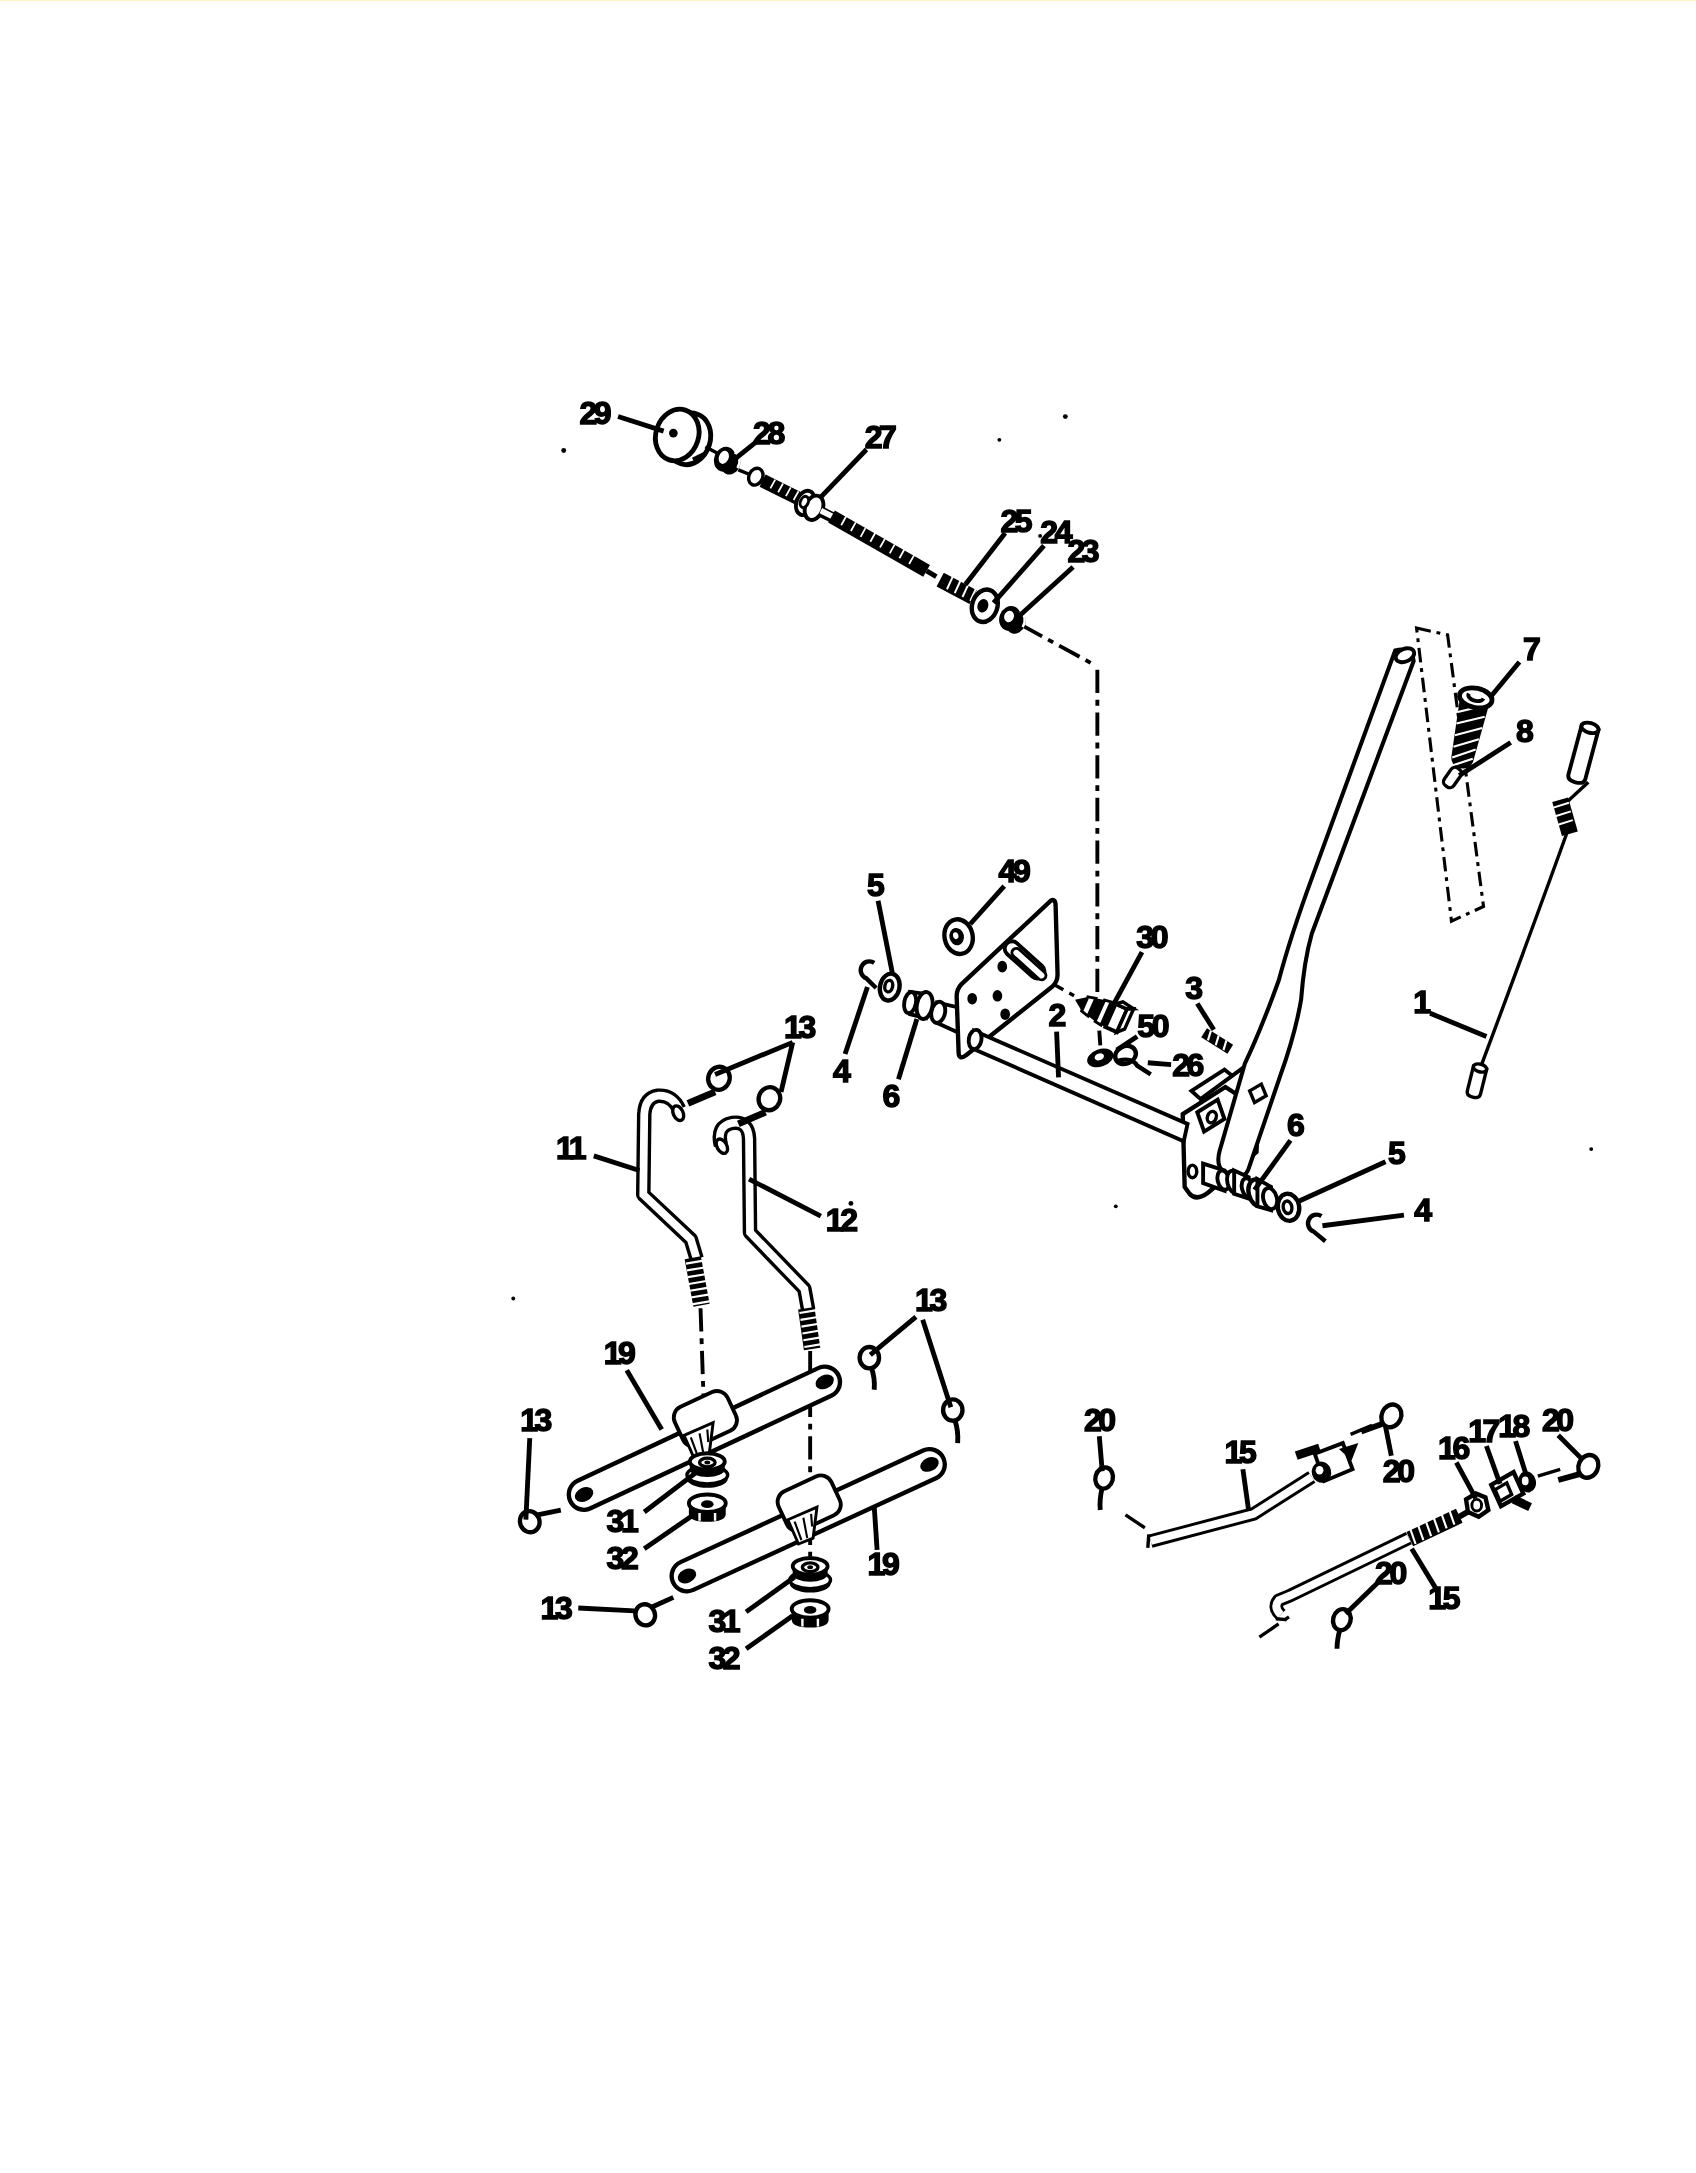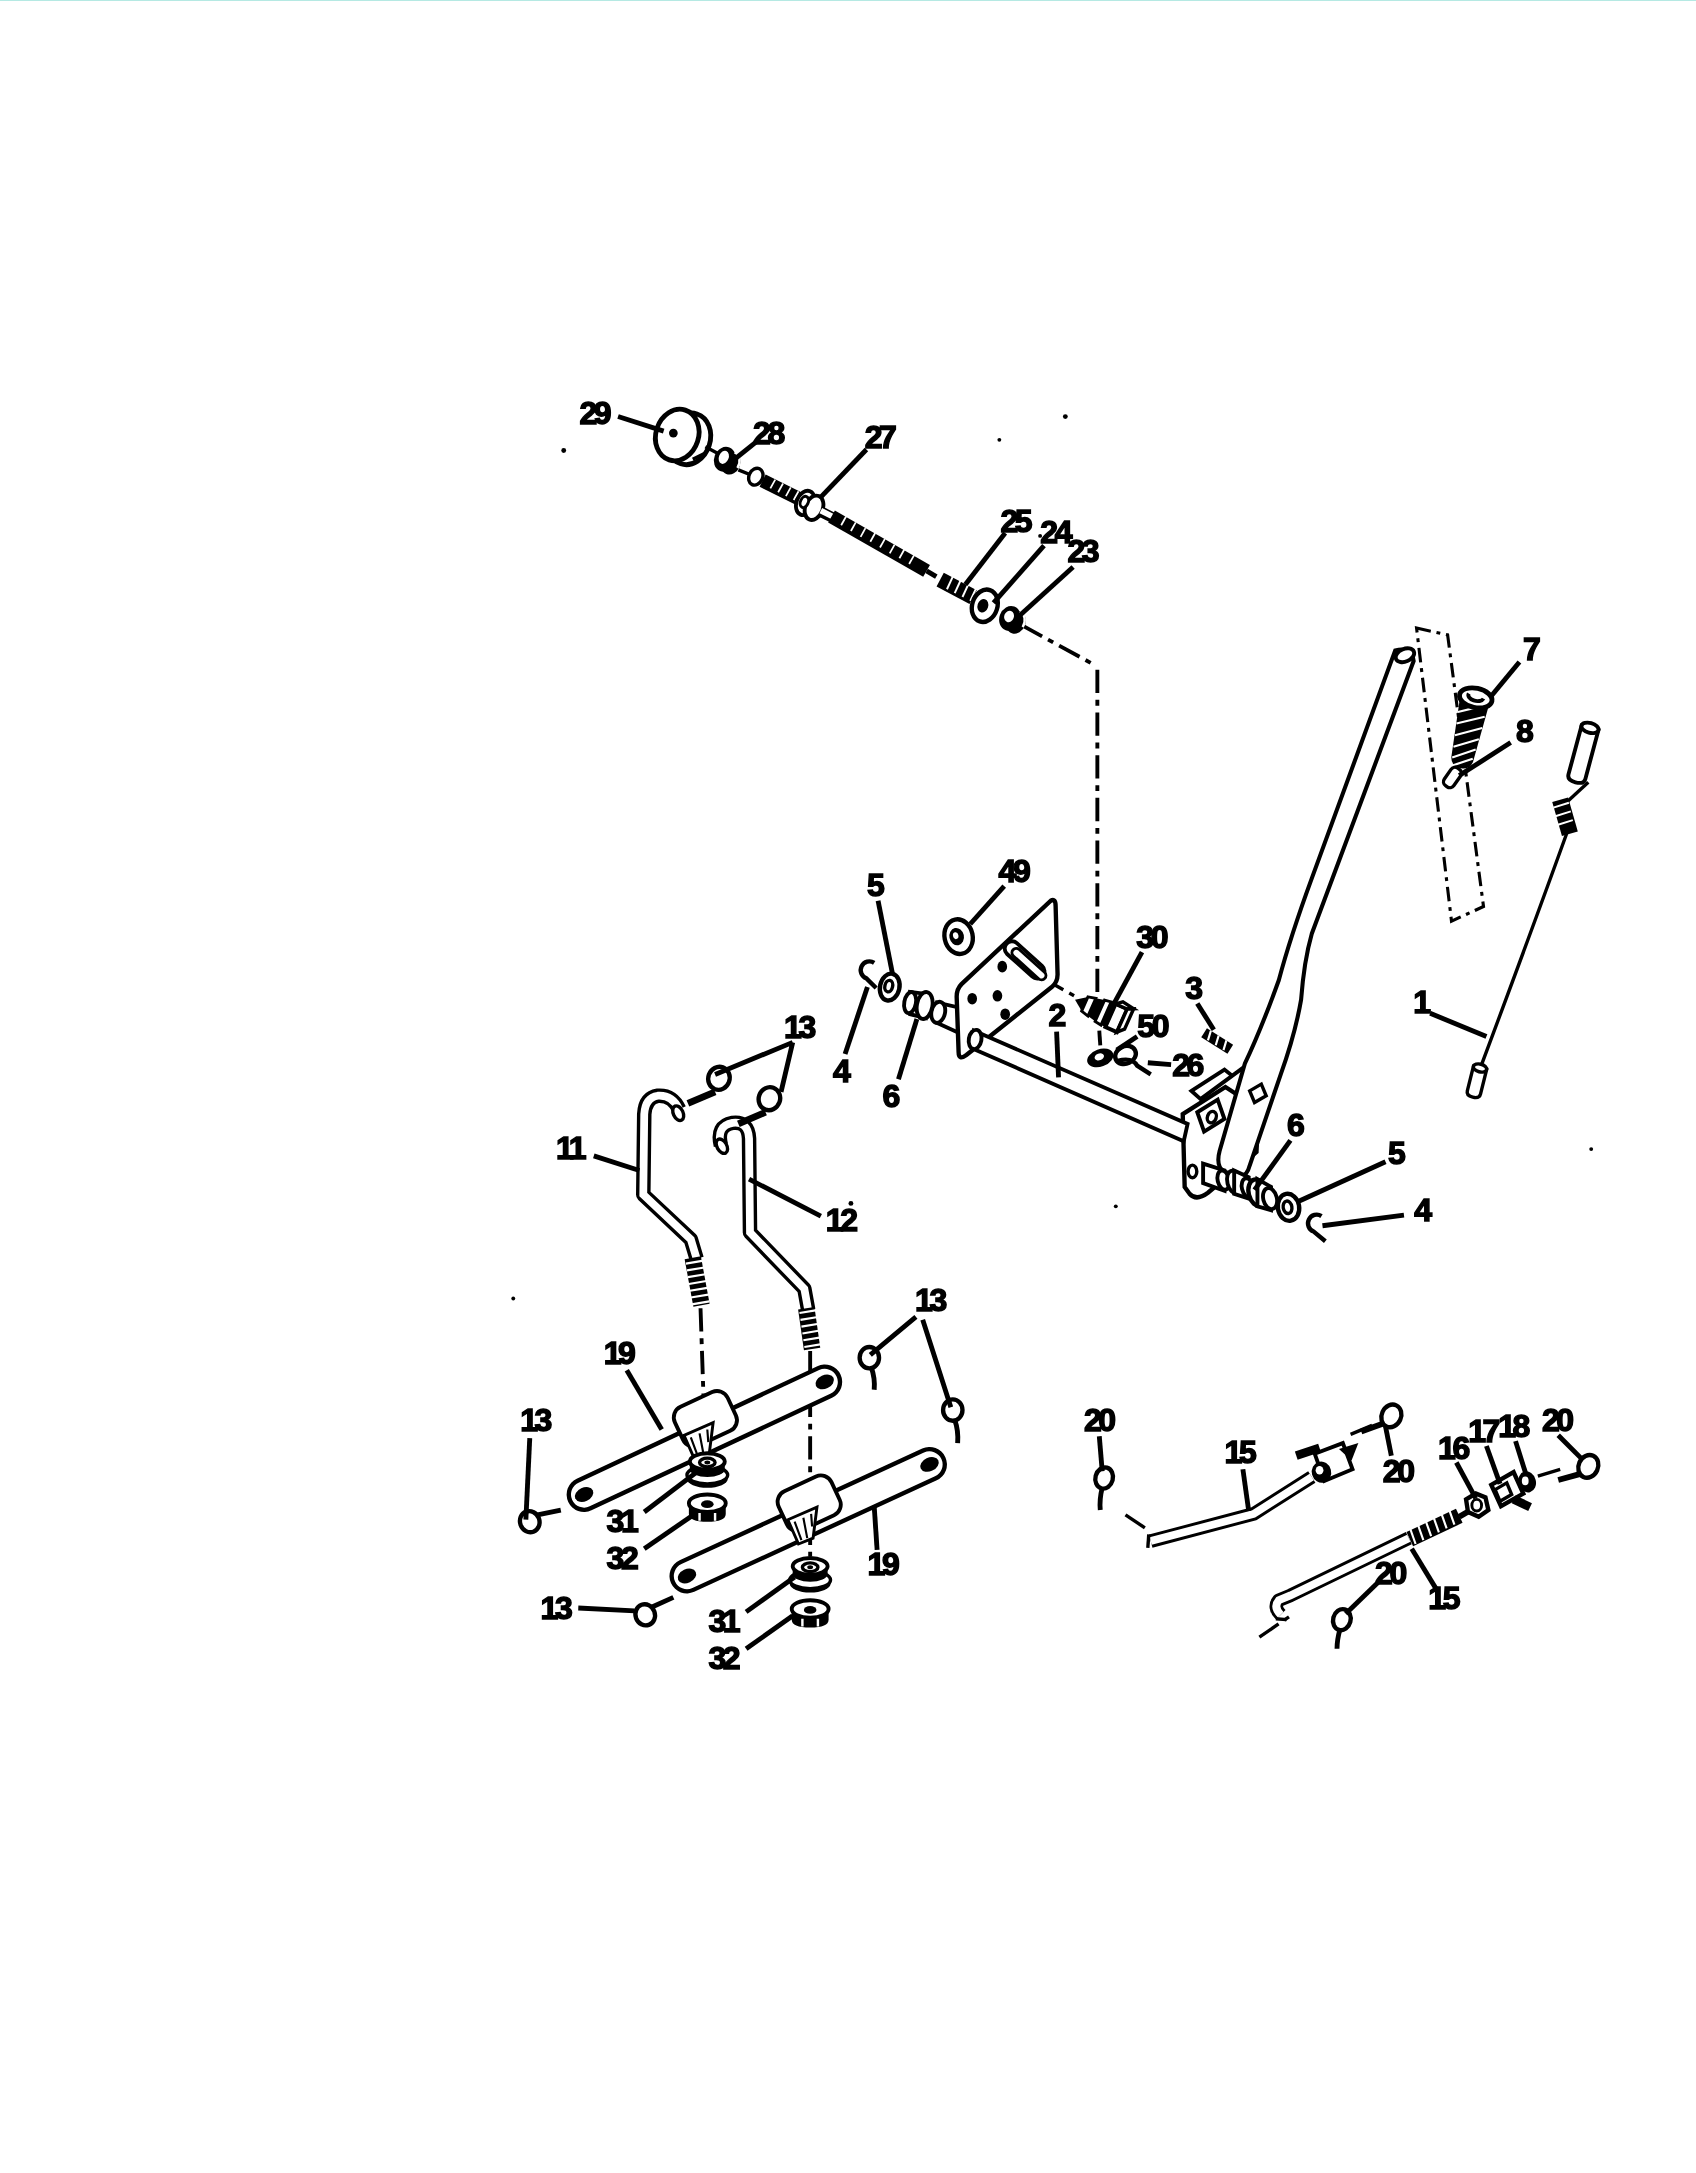--- a/index.html
+++ b/index.html
@@ -1,16 +1,16 @@
 <!DOCTYPE html>
 <html><head>
 <meta charset="utf-8">
 <style>
   html,body{margin:0;padding:0;background:#fff;}
-  .page{width:1696px;height:1678px;position:relative;background:#14b8a6;overflow:hidden;text-decoration:underline;}
+  .page{width:1696px;height:1678px;position:relative;background:#fde047;overflow:hidden;text-decoration:underline;}
   text{font-family:"Liberation Sans",sans-serif;font-weight:bold;font-size:33px;fill:#000;stroke:#000;stroke-width:1.5;letter-spacing:-3.5px;}
 </style>
 </head>
 <body>
 <div class="page">
 <svg width="1696" height="2174" viewBox="0 0 1748 2240" xmlns="http://www.w3.org/2000/svg">
 <rect x="0" y="0" width="1748" height="2240" fill="#ffffff"></rect>
 
 <g stroke="#000" fill="none" stroke-width="4" stroke-dasharray="24 7 6 7">
   <path d="M1053,644 L1128,685"></path>

